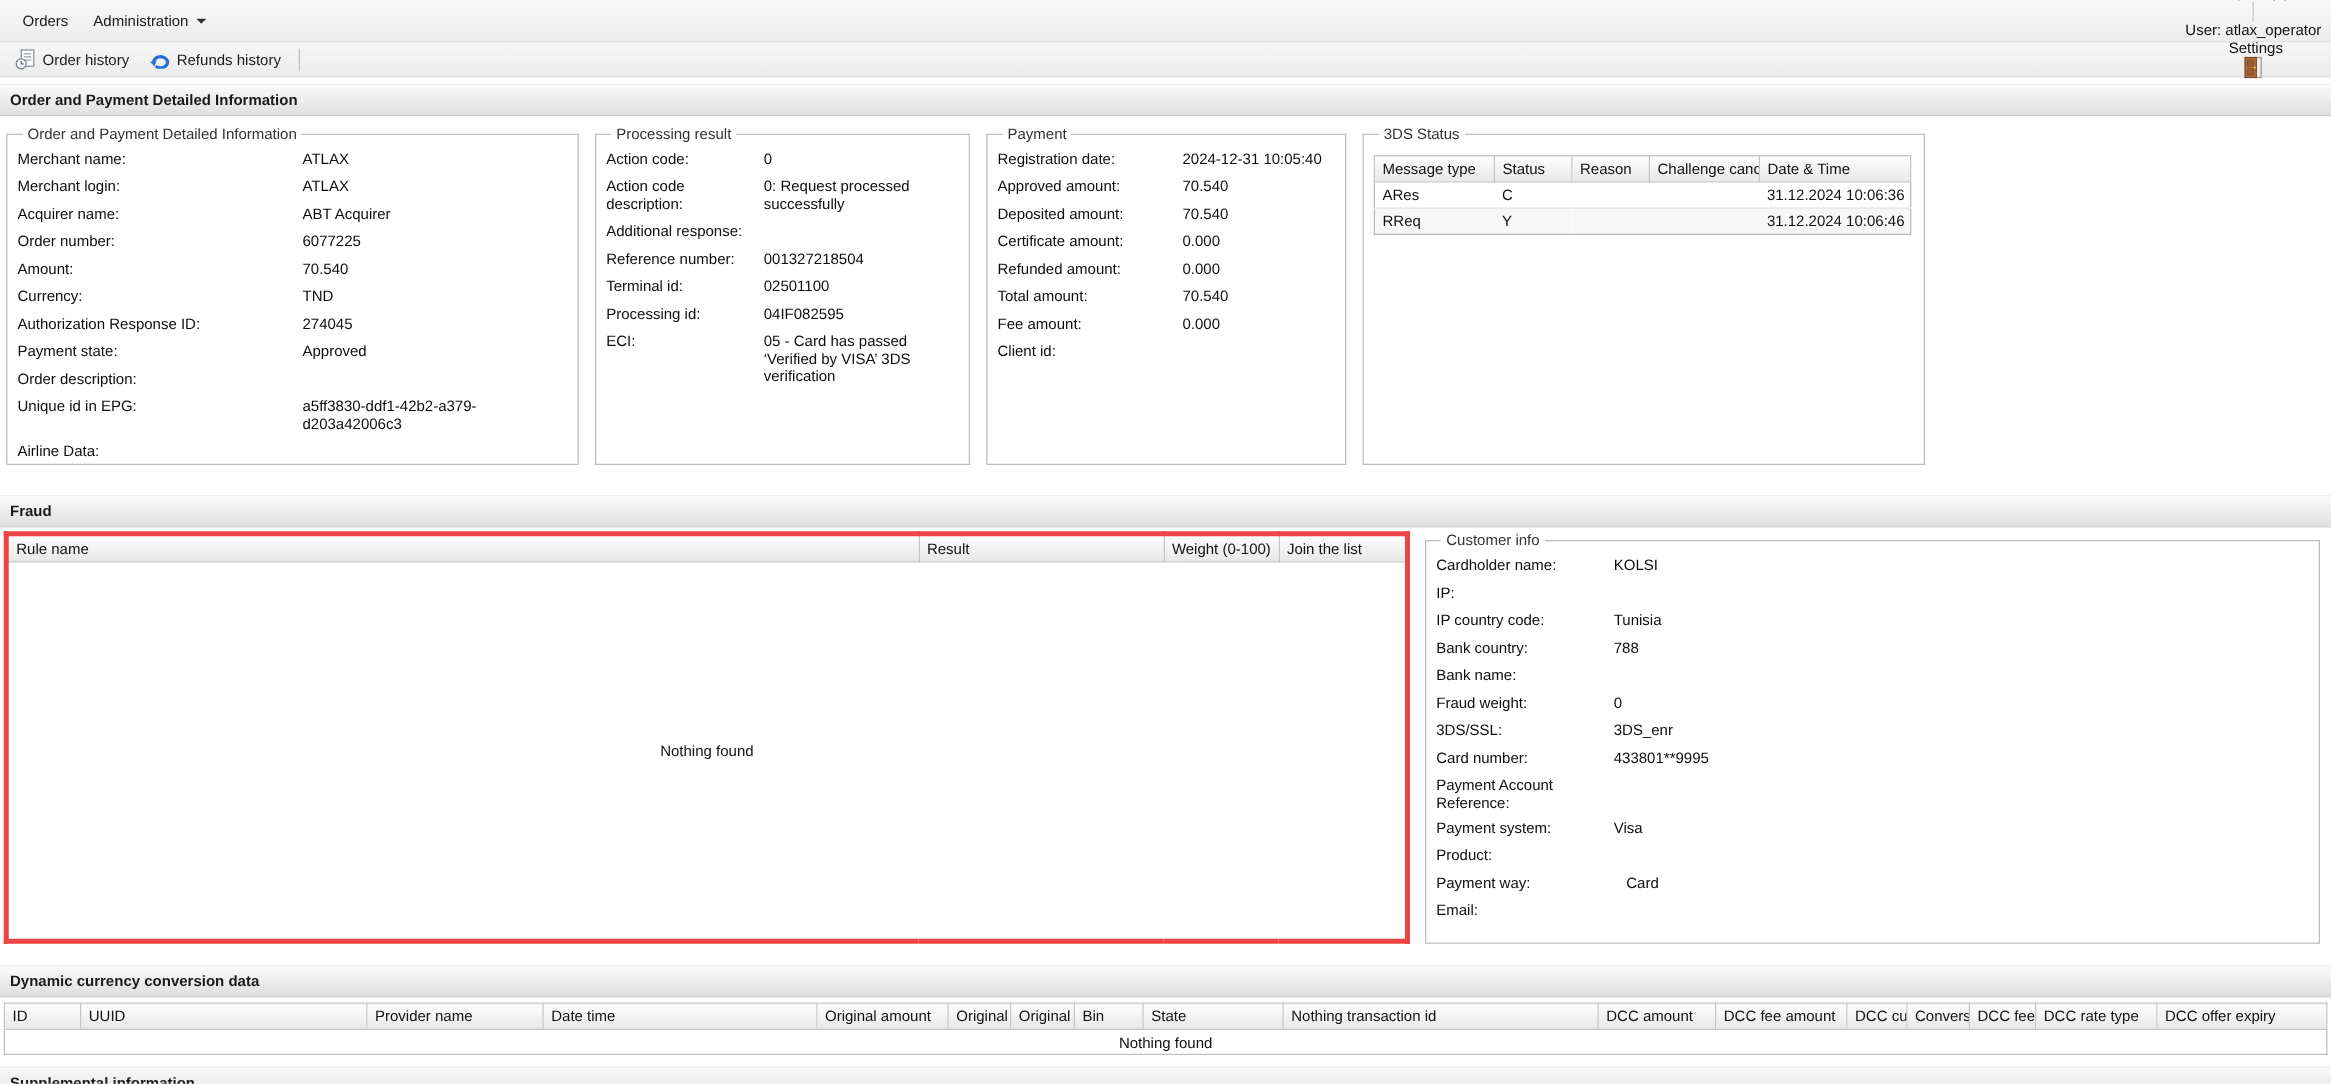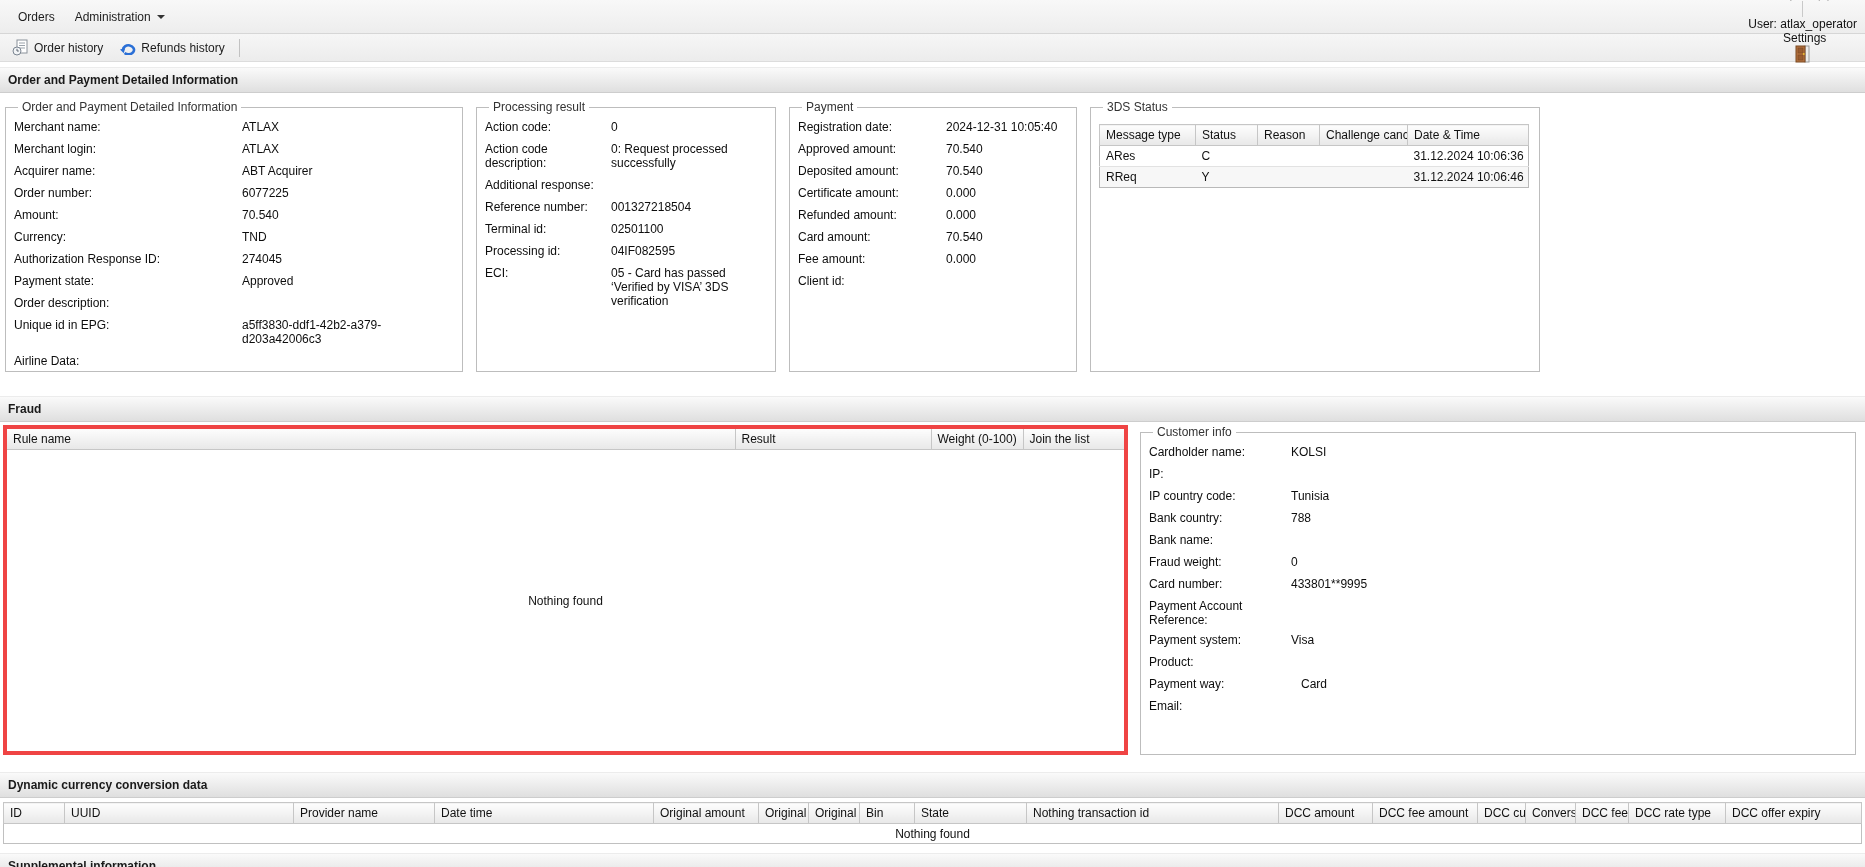--- a/index.html
+++ b/index.html
@@ -230,21 +230,21 @@
       </div>
     <div class="frow">
         <span class="lb">Certificate amount:</span>
         <span class="vl">0.000</span>
       </div>
     <div class="frow">
         <span class="lb">Refunded amount:</span>
         <span class="vl">0.000</span>
       </div>
     <div class="frow">
-        <span class="lb">Card amount:</span>
+        <span class="lb">Total amount:</span>
         <span class="vl">70.540</span>
       </div>
     <div class="frow">
         <span class="lb">Fee amount:</span>
         <span class="vl">0.000</span>
       </div>
     <div class="frow">
         <span class="lb">Client id:</span>
         <span class="vl"></span>
       </div>
@@ -331,20 +331,24 @@
         <span class="lb">Bank country:</span>
         <span class="vl">788</span>
       </div>
     <div class="frow">
         <span class="lb">Bank name:</span>
         <span class="vl"></span>
       </div>
     <div class="frow">
         <span class="lb">Fraud weight:</span>
         <span class="vl">0</span>
+      </div>
+    <div class="frow">
+        <span class="lb">3DS/SSL:</span>
+        <span class="vl">3DS_enr</span>
       </div>
     <div class="frow">
         <span class="lb">Card number:</span>
         <span class="vl">433801**9995</span>
       </div>
     <div class="frow" style="margin-bottom:6px;">
         <span class="lb" style="width:142px; white-space:normal;">Payment Account Reference:</span>
         <span class="vl"></span>
       </div>
     <div class="frow">

